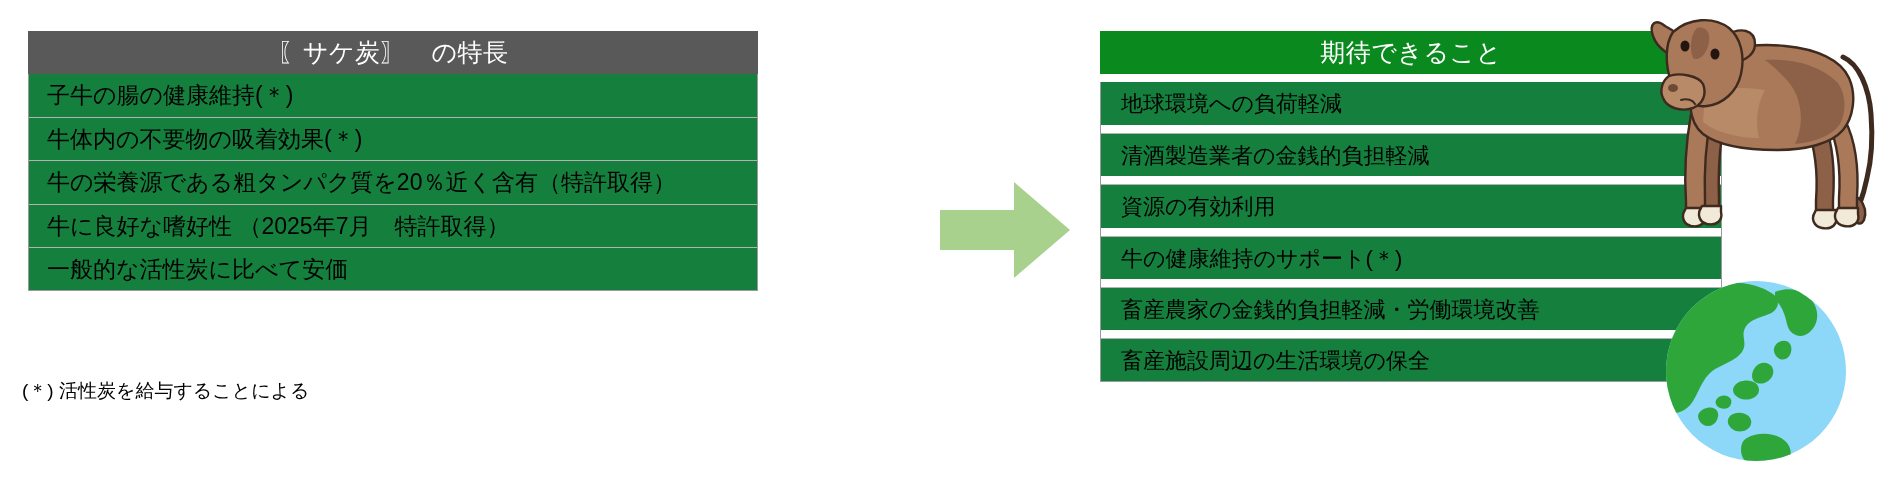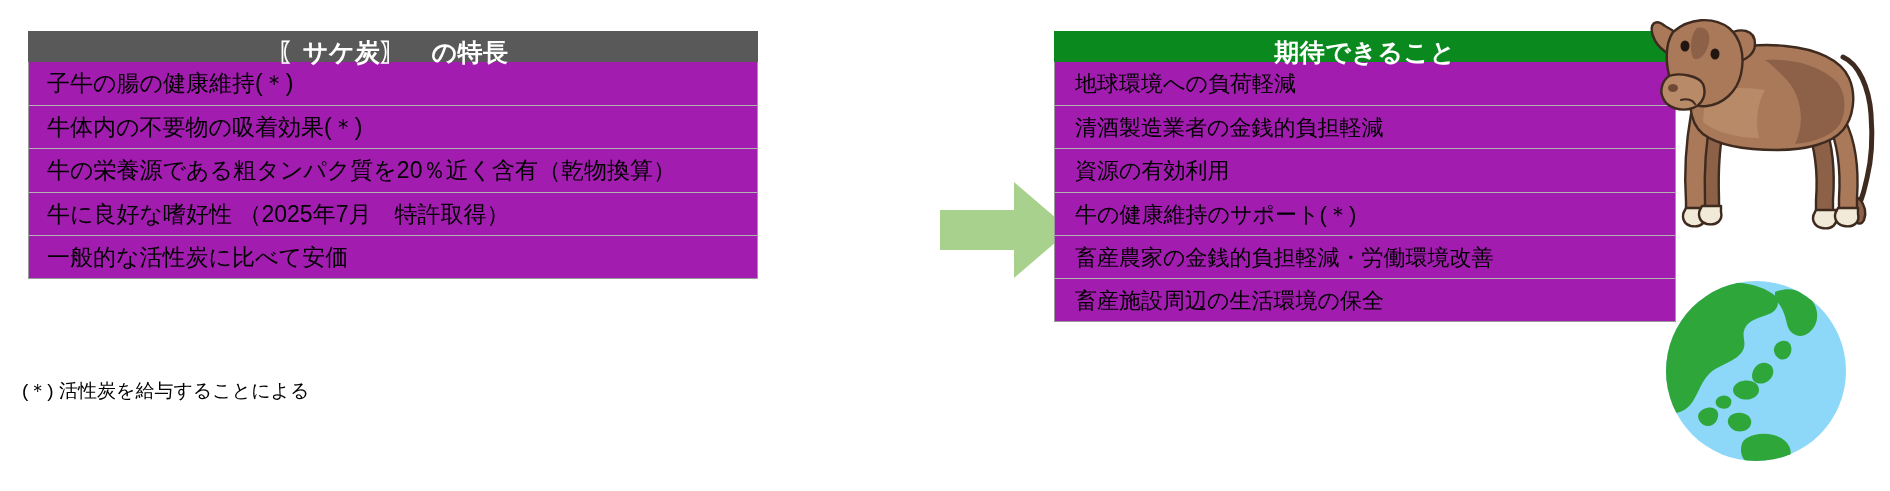--- a/index.html
+++ b/index.html
@@ -18,34 +18,34 @@
 
   
   #left-table {
     position: absolute;
     left: 28px;
     top: 31px;
     width: 730px;
   }
   #right-table {
     position: absolute;
-    left: 1042px;
+    left: 1088px;
     top: 31px;
     width: 622px;
     z-index: 3;
     padding-left: 12px;
   }
 
   .tbl-header {
-    height: 31px;
+    height: 43px;
     line-height: 43px;
     text-align: center;
     color: #ffffff;
     font-size: 25px;
-    font-weight: bold;
+    font-weight: normal;
     letter-spacing: 0.5px;
     box-sizing: border-box;
   }
   .tbl-header.gray  { background: #595959; }
   .tbl-header.green { background: #0A8A1E; }
 
   .tbl-rows {
     border: 1px solid #9a9a9a;
     border-top: none;
     box-sizing: border-box;
@@ -53,27 +53,27 @@
   }
   .tbl-row {
     height: 43.2px;
     line-height: 43.2px;
     border-top: 1px solid #b3b3b3;
     padding-left: 18px;
     font-size: 23px;
     white-space: nowrap;
     overflow: hidden;
     box-sizing: border-box;
-    background: #a21caf;
+    background: #15803d;
   }
   #left-table .tbl-rows > .tbl-row:first-child,
   #right-table .tbl-rows > .tbl-row:first-child {
     border-top: none;
   }
-  #right-table .tbl-row { padding-left: 20px; font-size: 22px; }
+  #right-table .tbl-row { padding-left: 20px; font-size: 22px; margin-top: 8px; }
 
   
   #footnote {
     position: absolute;
     left: 22px;
     top: 378px;
     font-size: 19px;
     white-space: nowrap;
     text-align: center;
   }
@@ -108,21 +108,21 @@
   }
 </style>
 </head>
 <body>
 
 <div id="left-table">
   <div class="tbl-header gray">〖サケ炭〗　の特長</div>
   <div class="tbl-rows">
     <div class="tbl-row">子牛の腸の健康維持(＊)</div>
     <div class="tbl-row">牛体内の不要物の吸着効果(＊)</div>
-    <div class="tbl-row">牛の栄養源である粗タンパク質を20％近く含有（乾物換算）</div>
+    <div class="tbl-row">牛の栄養源である粗タンパク質を20％近く含有（特許取得）</div>
     <div class="tbl-row">牛に良好な嗜好性 （2025年7月　特許取得）</div>
     <div class="tbl-row">一般的な活性炭に比べて安価</div>
   </div>
 </div>
 
 <div id="footnote">(＊)  活性炭を給与することによる</div>
 
 <div id="arrow">
   <svg width="130" height="96" viewBox="0 0 130 96" xmlns="http://www.w3.org/2000/svg">
     <polygon points="0,28 74,28 74,0 130,48 74,96 74,68 0,68" fill="#A9D18E"></polygon>

